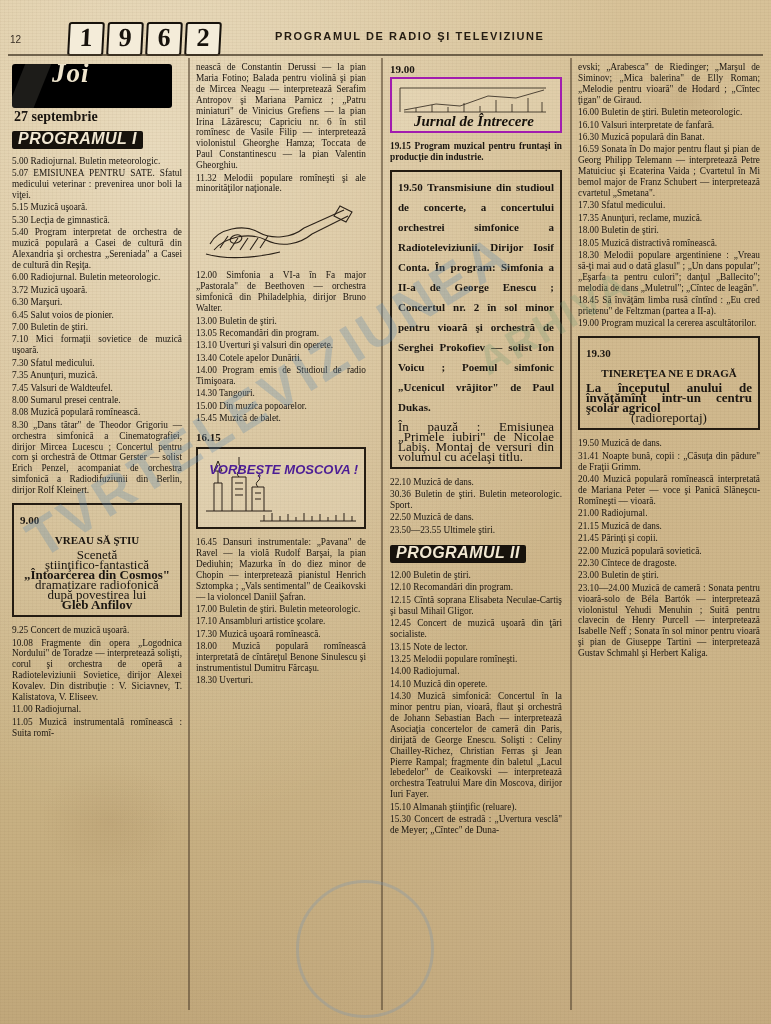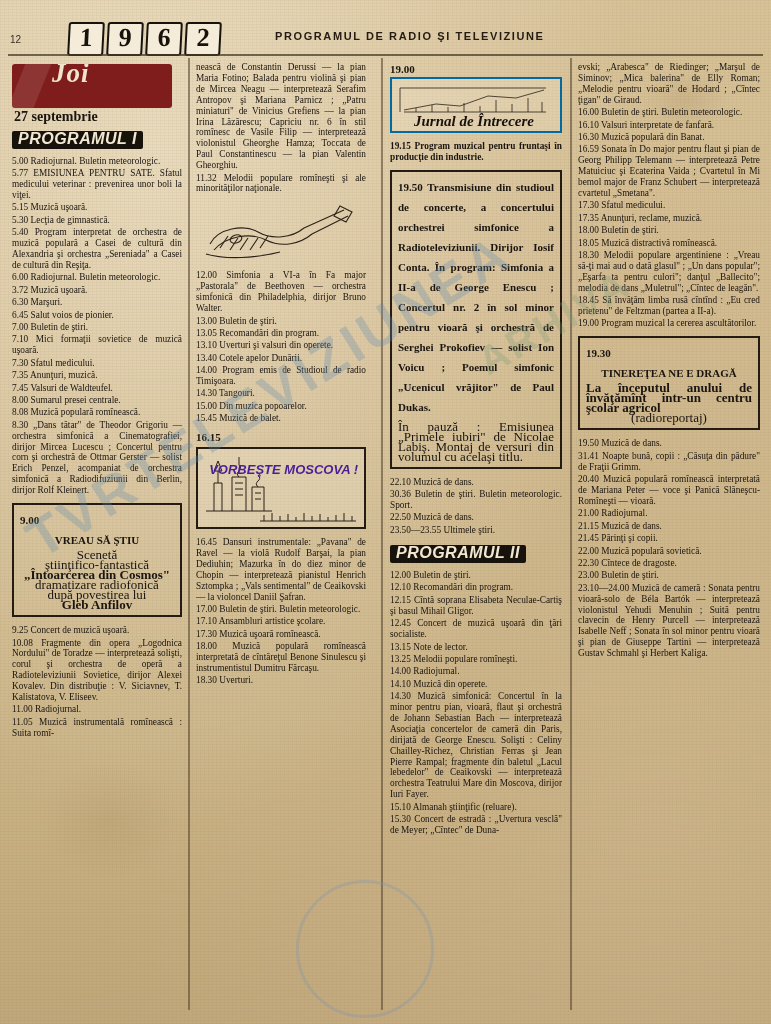--- a/index.html
+++ b/index.html
@@ -42,21 +42,21 @@
   .vrule{position:absolute;top:58px;width:1.5px;height:952px;background:#5a4a33;opacity:.6;}
   
   .col{position:absolute;top:62px;font-size:9.3px;line-height:10.9px;text-align:justify;}
   .col p{margin:0 0 1.5px 0;text-indent:0;}
   .c1{left:12px;width:170px;}
   .c2{left:196px;width:170px;}
   .c3{left:390px;width:172px;}
   .c4{left:578px;width:182px;}
   
   .joi{
-    width:160px;height:44px;margin:2px 0 4px 0;background:#7f1d1d;
+    width:160px;height:44px;margin:2px 0 4px 0;background:#000000;
     border-radius:3px;position:relative;overflow:hidden;
   }
   .joi span{
     position:absolute;left:40px;top:4px;color:#efe5cd;font-size:27px;font-style:italic;
     font-family:"Liberation Serif",serif;font-weight:bold;letter-spacing:1px;
   }
   .joi .slash{position:absolute;left:4px;top:-4px;width:26px;height:54px;background:#efe5cd;transform:skewX(-22deg);opacity:.12;}
   .datum{font-size:14px;font-weight:bold;margin:4px 0 6px 2px;font-family:"Liberation Serif",serif;}
   .prog-banner{
     margin:2px 0 7px 0;padding:3px 6px 4px 6px;background:#17120c;color:#f2e8d2;
@@ -66,21 +66,21 @@
   .prog-banner.two{margin-top:8px;}
   
   .boxed{
     border:2px solid #241c12;padding:5px 6px;margin:7px 0 8px 0;text-align:center;
   }
   .boxed .bt{font-weight:bold;font-size:11px;line-height:20px;}
   .boxed .bs{font-size:13px;line-height:10px;}
   .time-tag{font-weight:bold;font-size:11px;margin:8px 0 2px 0;}
   
   .jurnal{
-    border:2px solid #0369a1;margin:2px 0 8px 0;padding:3px 8px 4px 4px;background:rgba(255,250,235,.18);
+    border:2px solid #a21caf;margin:2px 0 8px 0;padding:3px 8px 4px 4px;background:rgba(255,250,235,.18);
   }
   .jurnal .scribble{height:34px;position:relative;overflow:hidden;}
   .jurnal .scribble svg{position:absolute;left:0;top:0;}
   .jurnal .jt{
     font-family:"Liberation Serif",serif;font-style:italic;font-weight:bold;font-size:15px;text-align:center;color:#17120c;
   }
   
   .moscova{
     border:2px solid #241c12;margin:4px 0 8px 0;padding:4px;position:relative;height:70px;background:rgba(255,250,235,.2);
   }
@@ -135,21 +135,21 @@
 
 <div class="col c1">
   <div class="joi">
     <div class="slash"></div>
     <span>Joi</span>
   </div>
   <div class="datum">27 septembrie</div>
   <div class="prog-banner">PROGRAMUL I</div>
 
   <p>5.00 Radiojurnal. Buletin meteorologic.</p>
-  <p>5.77 EMISIUNEA PENTRU SATE. Sfatul medicului veterinar : prevenirea unor boli la viţei.</p>
+  <p>5.07 EMISIUNEA PENTRU SATE. Sfatul medicului veterinar : prevenirea unor boli la viţei.</p>
   <p>5.15 Muzică uşoară.</p>
   <p>5.30 Lecţia de gimnastică.</p>
   <p>5.40 Program interpretat de orchestra de muzică populară a Casei de cultură din Alexandria şi orchestra „Sereniada" a Casei de cultură din Reşiţa.</p>
   <p>6.00 Radiojurnal. Buletin meteorologic.</p>
   <p>3.72 Muzică uşoară.</p>
   <p>6.30 Marşuri.</p>
   <p>6.45 Salut voios de pionier.</p>
   <p>7.00 Buletin de ştiri.</p>
   <p>7.10 Mici formaţii sovietice de muzică uşoară.</p>
   <p>7.30 Sfatul medicului.</p>

